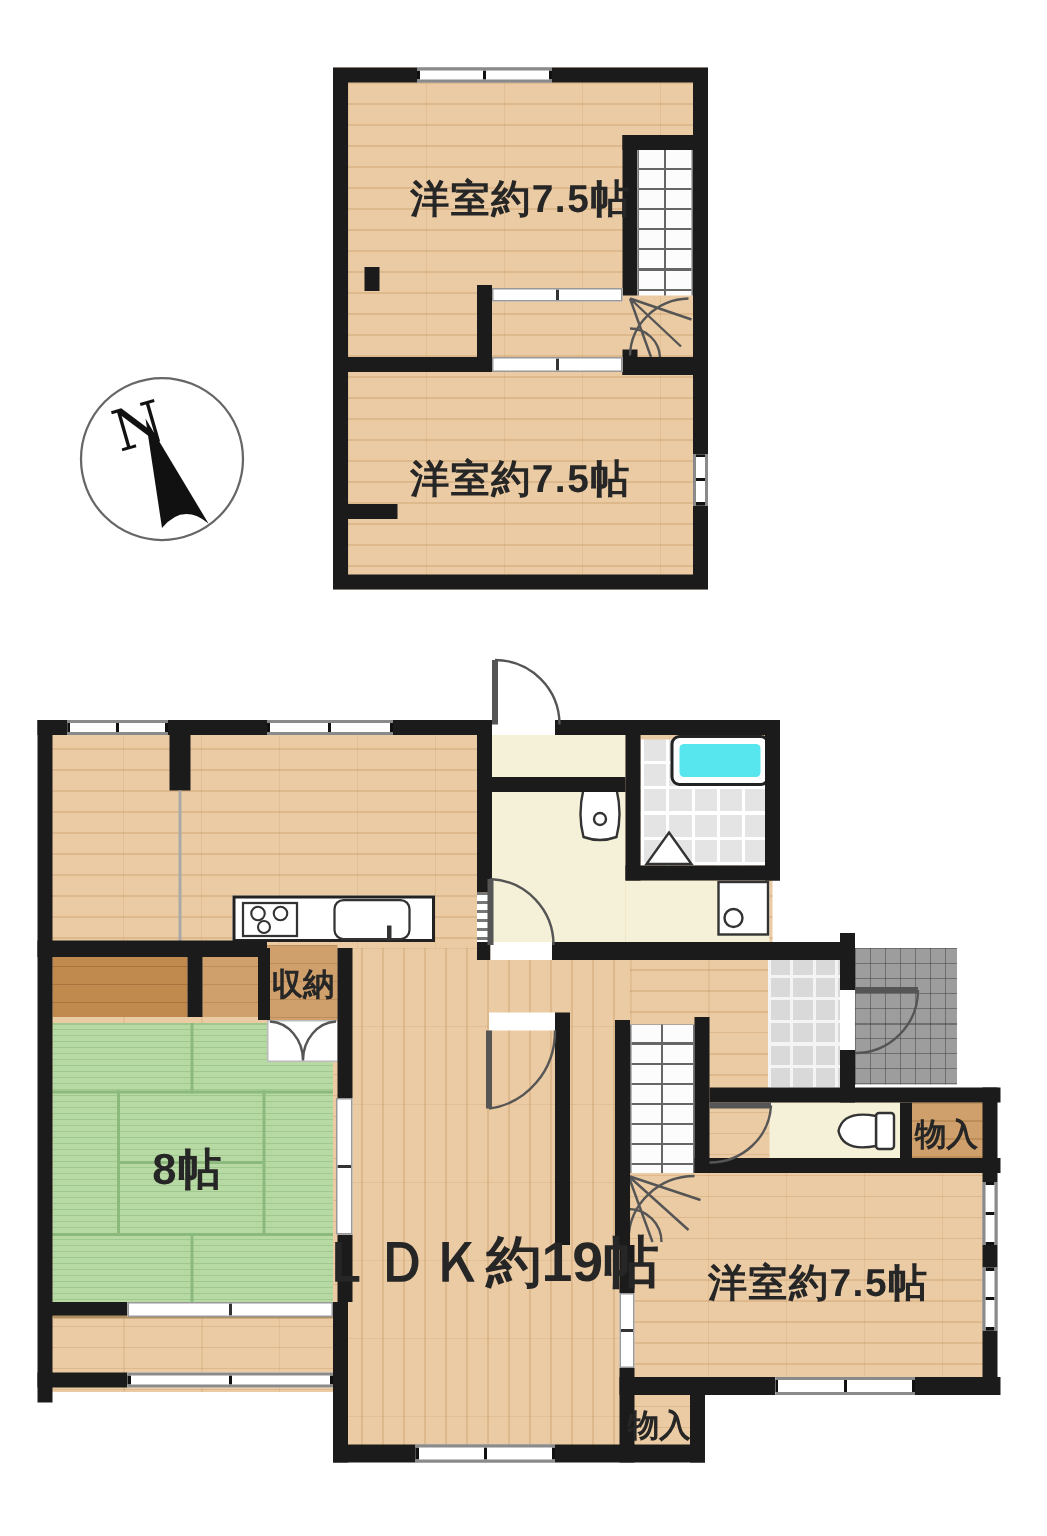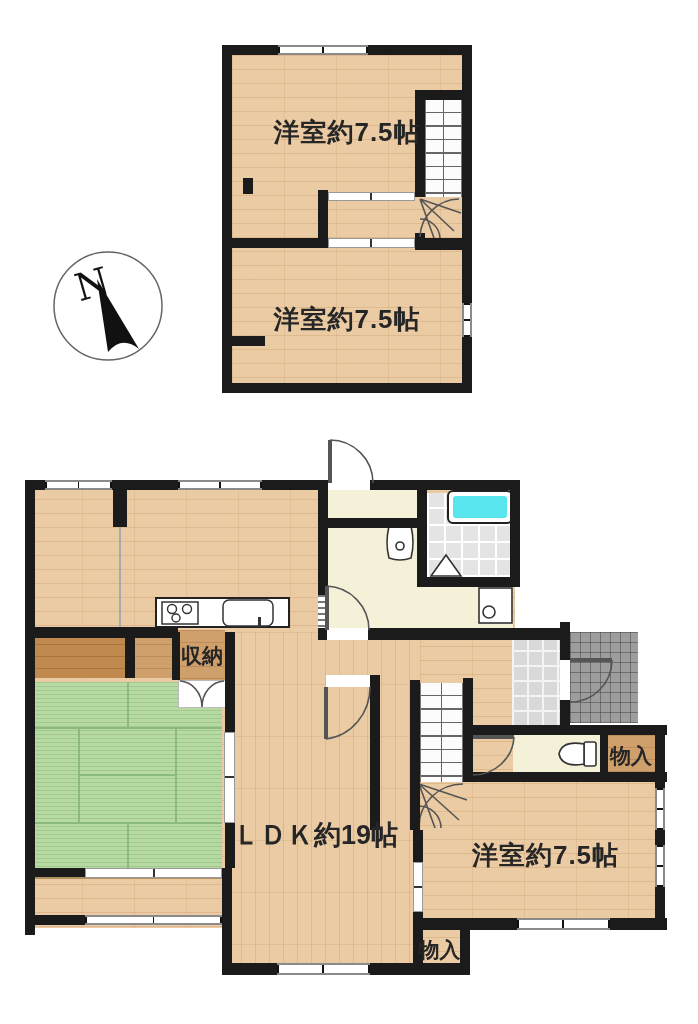--- a/index.html
+++ b/index.html
@@ -226,18 +226,19 @@
   <svg style="left:322px;top:685px;" width="52" height="58" viewBox="0 0 52 58">
     <path class="leaf" d="M4,2 L4,54"></path>
       <path class="arc" d="M4,54 A50,52 0 0 0 48,2"></path>
   </svg>
   <svg style="left:466px;top:731px;" width="50" height="46" viewBox="0 0 50 46">
     <path class="leaf" d="M7,6 L48,6"></path>
       <path class="arc" d="M48,6 A41,40 0 0 1 7,44"></path>
   </svg>
 
   <div class="lbl" style="left:176px;top:642px;width:52px;font-size:21px;letter-spacing:0;">収納</div>
-  <div class="lbl" style="left:213px;top:817px;width:205px;font-size:27px;letter-spacing:0;">ＬＤＫ約19帖</div>
+  <div class="lbl" style="left:60px;top:760px;width:130px;font-size:29px;">8帖</div>
+  <div class="lbl" style="left:213px;top:817px;width:205px;font-size:37px;letter-spacing:0;">ＬＤＫ約19帖</div>
   <div class="lbl" style="left:448px;top:838px;width:195px;font-size:26px;">洋室約7.5帖</div>
   <div class="lbl" style="left:605px;top:742px;width:52px;font-size:21px;letter-spacing:0;">物入</div>
   <div class="lbl" style="left:412px;top:936px;width:55px;font-size:21px;letter-spacing:0;">物入</div>
 
 </div>
 
 </body></html>

